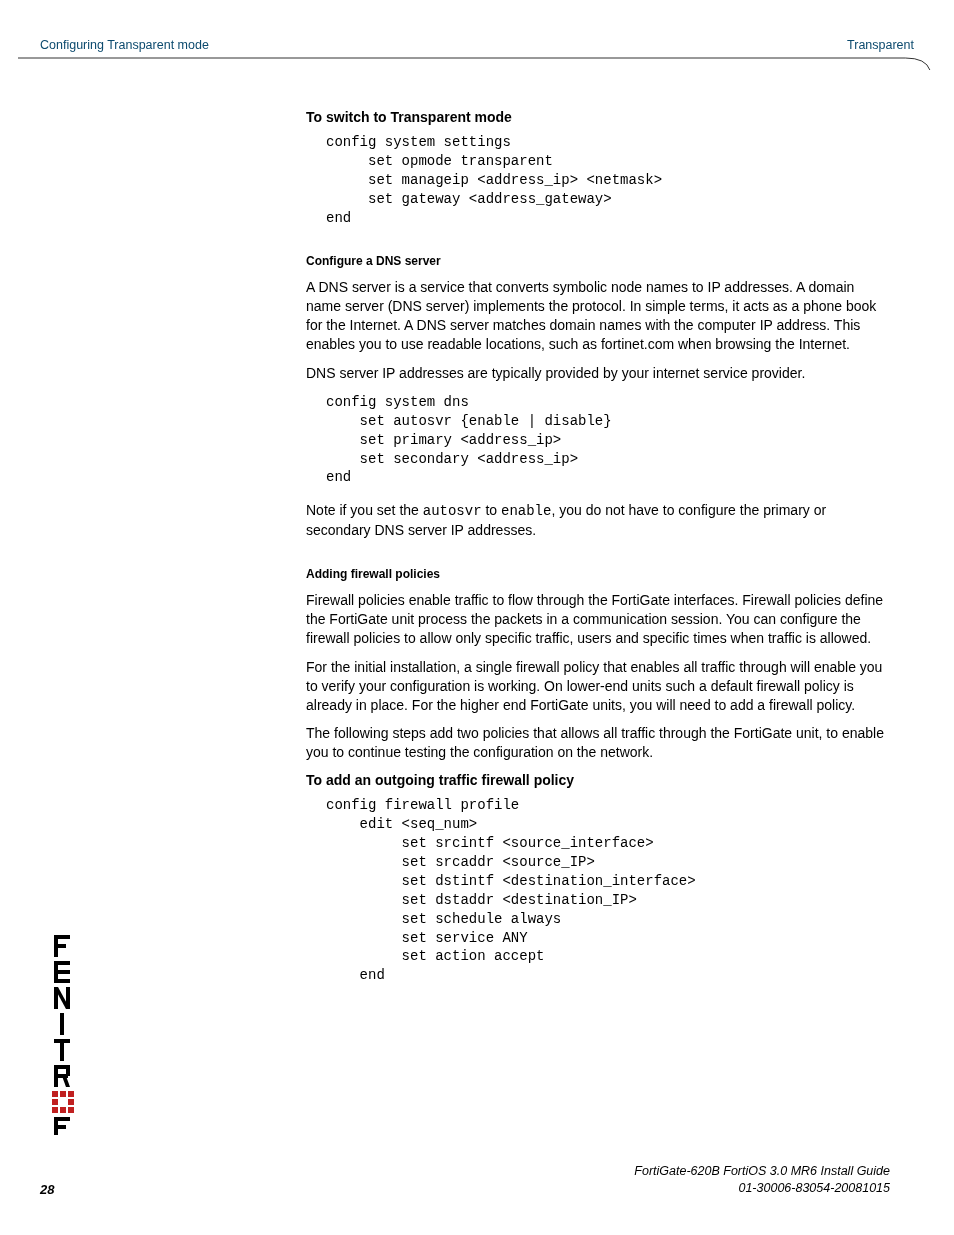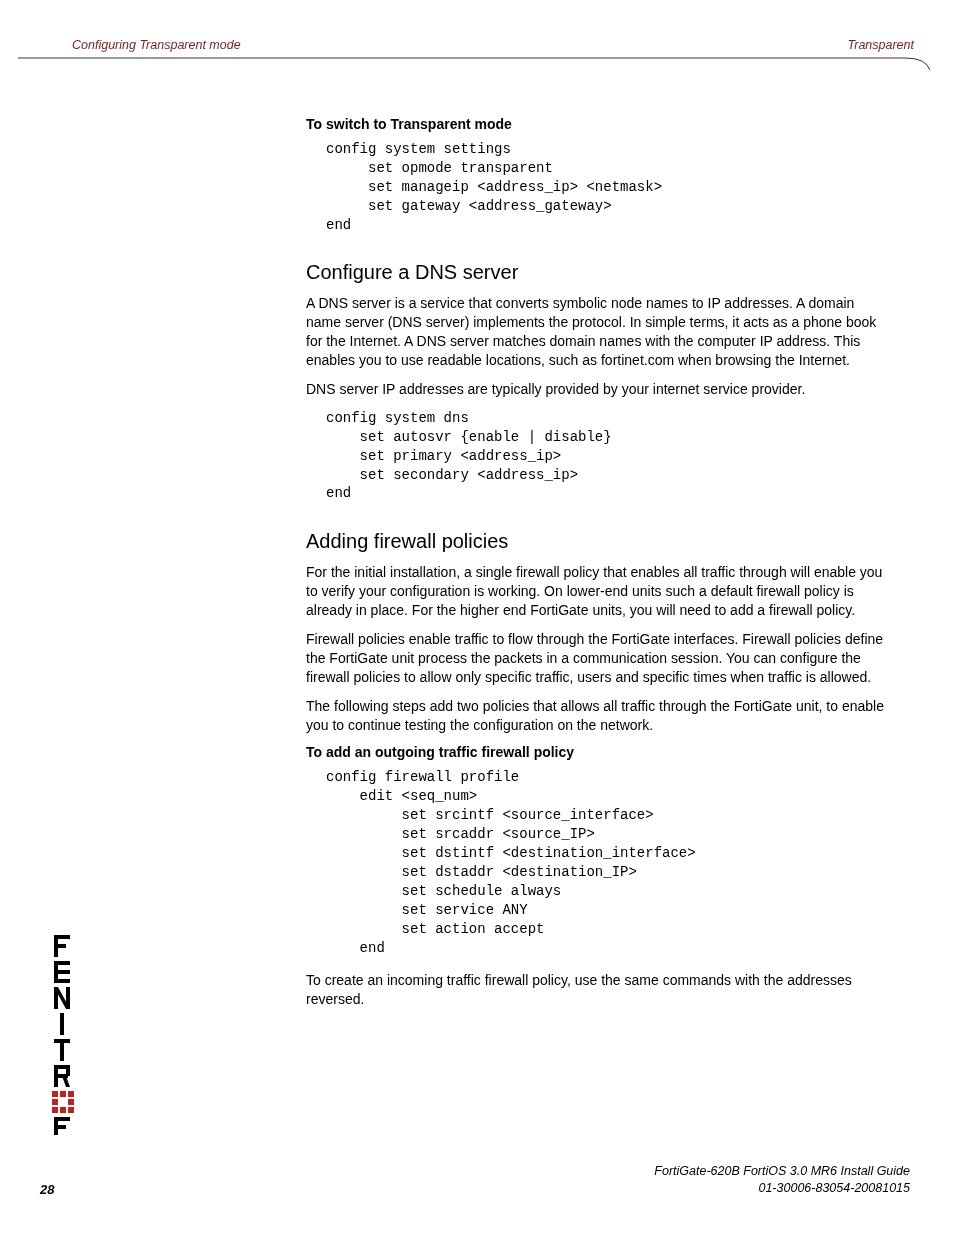--- a/index.html
+++ b/index.html
@@ -1,28 +1,28 @@
 <!DOCTYPE html>
 <html><head>
 <meta charset="utf-8">
 <style>
   * { margin: 0; padding: 0; box-sizing: border-box; }
   html, body { width: 954px; height: 1235px; background: #fff; font-family: Arial, Helvetica, sans-serif; color: #000; }
   .page { position: relative; width: 954px; height: 1235px; }
-  .header { position: absolute; top: 38px; left: 0; right: 0; padding: 0 40px; display: flex; justify-content: space-between; font-style: italic; font-size: 12.5px; color: #7f1d1d; margin-left: 32px; }
+  .header { position: absolute; top: 38px; left: 0; right: 0; padding: 0 40px; display: flex; justify-content: space-between; font-size: 12.5px; color: #0c4a6e; }
   .header-rule { position: absolute; top: 56px; left: 18px; right: 18px; height: 14px; }
   .header-rule svg { width: 100%; height: 14px; display: block; }
-  .content { position: absolute; top: 110px; left: 306px; width: 578px; }
+  .content { position: absolute; top: 103px; left: 306px; width: 578px; }
   .content p { font-size: 14px; line-height: 1.35; margin-bottom: 10px; }
-  .content h2 { font-size: 20px; font-weight: normal; margin-top: 27px; margin-bottom: 10px; }
+  .content h2 { font-size: 12px; font-weight: bold; margin-top: 27px; margin-bottom: 10px; }
   .content .proc-title { font-weight: bold; font-size: 14px; margin-top: 6px; margin-bottom: 8px; }
   .content pre { font-family: "Courier New", Courier, monospace; font-size: 14px; line-height: 1.35; white-space: pre; margin-left: 20px; margin-bottom: 14px; }
   .note-line { font-size: 14px; line-height: 1.35; margin-bottom: 10px; }
   .note-line .mono { font-family: "Courier New", Courier, monospace; }
-  .footer { position: absolute; bottom: 38px; left: 0; right: 4px; padding: 0 40px; }
+  .footer { position: absolute; bottom: 38px; left: 0; right: 12px; padding: 0 52px; }
   .footer-lines { text-align: right; font-style: italic; font-size: 12.5px; line-height: 1.35; }
   .page-num { position: absolute; left: 40px; bottom: 0; font-style: italic; font-weight: bold; font-size: 13px; }
   .brand { position: absolute; left: 46px; bottom: 100px; width: 34px; height: 200px; }
   .brand svg { width: 34px; height: 200px; }
 </style>
 </head>
 <body>
 
 <div class="page">
 
@@ -47,37 +47,39 @@
 end</pre>
 
     <h2>Configure a DNS server</h2>
     <p>A DNS server is a service that converts symbolic node names to IP addresses. A domain name server (DNS server) implements the protocol. In simple terms, it acts as a phone book for the Internet. A DNS server matches domain names with the computer IP address. This enables you to use readable locations, such as fortinet.com when browsing the Internet.</p>
     <p>DNS server IP addresses are typically provided by your internet service provider.</p>
     <pre>config system dns
     set autosvr {enable | disable}
     set primary &lt;address_ip&gt;
     set secondary &lt;address_ip&gt;
 end</pre>
+    <p class="note-line">
+      <span>Note if you set the </span><span class="mono">autosvr</span><span> to </span><span class="mono">enable</span><span>, you do not have to configure the primary or secondary DNS server IP addresses.</span>
+    </p>
 
     <h2>Adding firewall policies</h2>
+    <p>Firewall policies enable traffic to flow through the FortiGate interfaces. Firewall policies define the FortiGate unit process the packets in a communication session. You can configure the firewall policies to allow only specific traffic, users and specific times when traffic is allowed.</p>
     <p>For the initial installation, a single firewall policy that enables all traffic through will enable you to verify your configuration is working. On lower-end units such a default firewall policy is already in place. For the higher end FortiGate units, you will need to add a firewall policy.</p>
-    <p>Firewall policies enable traffic to flow through the FortiGate interfaces. Firewall policies define the FortiGate unit process the packets in a communication session. You can configure the firewall policies to allow only specific traffic, users and specific times when traffic is allowed.</p>
     <p>The following steps add two policies that allows all traffic through the FortiGate unit, to enable you to continue testing the configuration on the network.</p>
     <div class="proc-title">To add an outgoing traffic firewall policy</div>
     <pre>config firewall profile
     edit &lt;seq_num&gt;
          set srcintf &lt;source_interface&gt;
          set srcaddr &lt;source_IP&gt;
          set dstintf &lt;destination_interface&gt;
          set dstaddr &lt;destination_IP&gt;
          set schedule always
          set service ANY
          set action accept
     end</pre>
-    <p>To create an incoming traffic firewall policy, use the same commands with the addresses reversed.</p>
 
   </div>
 
   <div class="brand">
     <svg viewBox="0 0 34 200">
       <g fill="#000">
         <rect x="8" y="0" width="4" height="22"></rect>
         <rect x="8" y="0" width="16" height="4"></rect>
         <rect x="8" y="9" width="12" height="4"></rect>
         <rect x="20" y="0" width="4" height="4"></rect>

